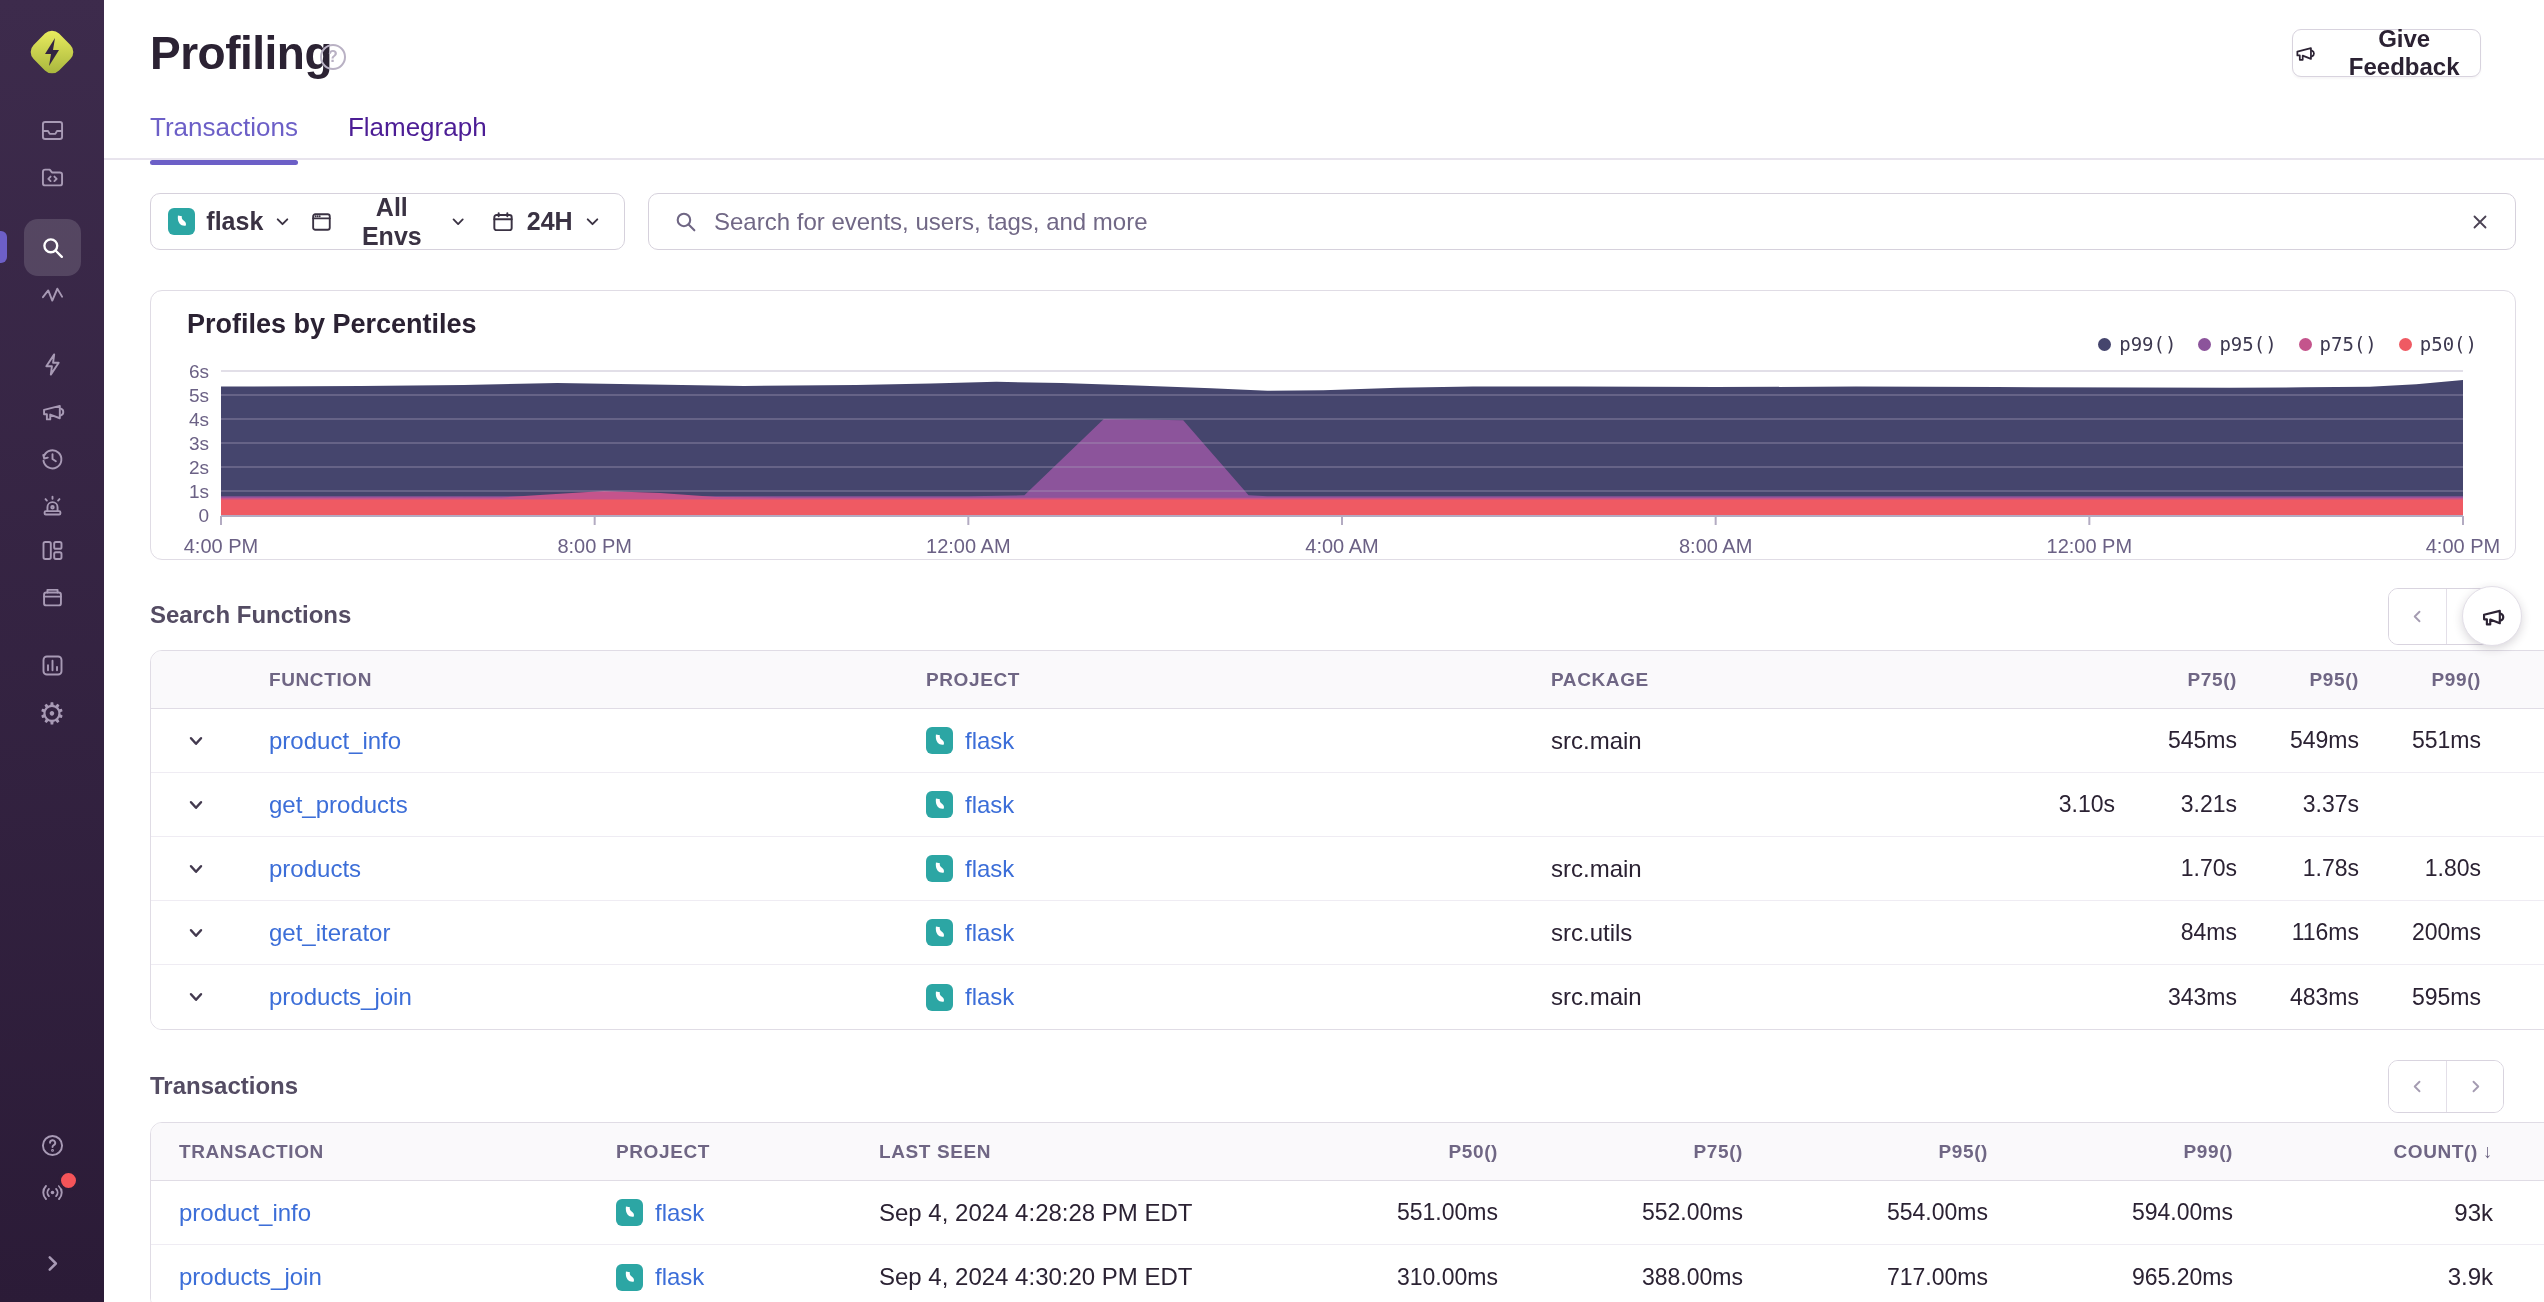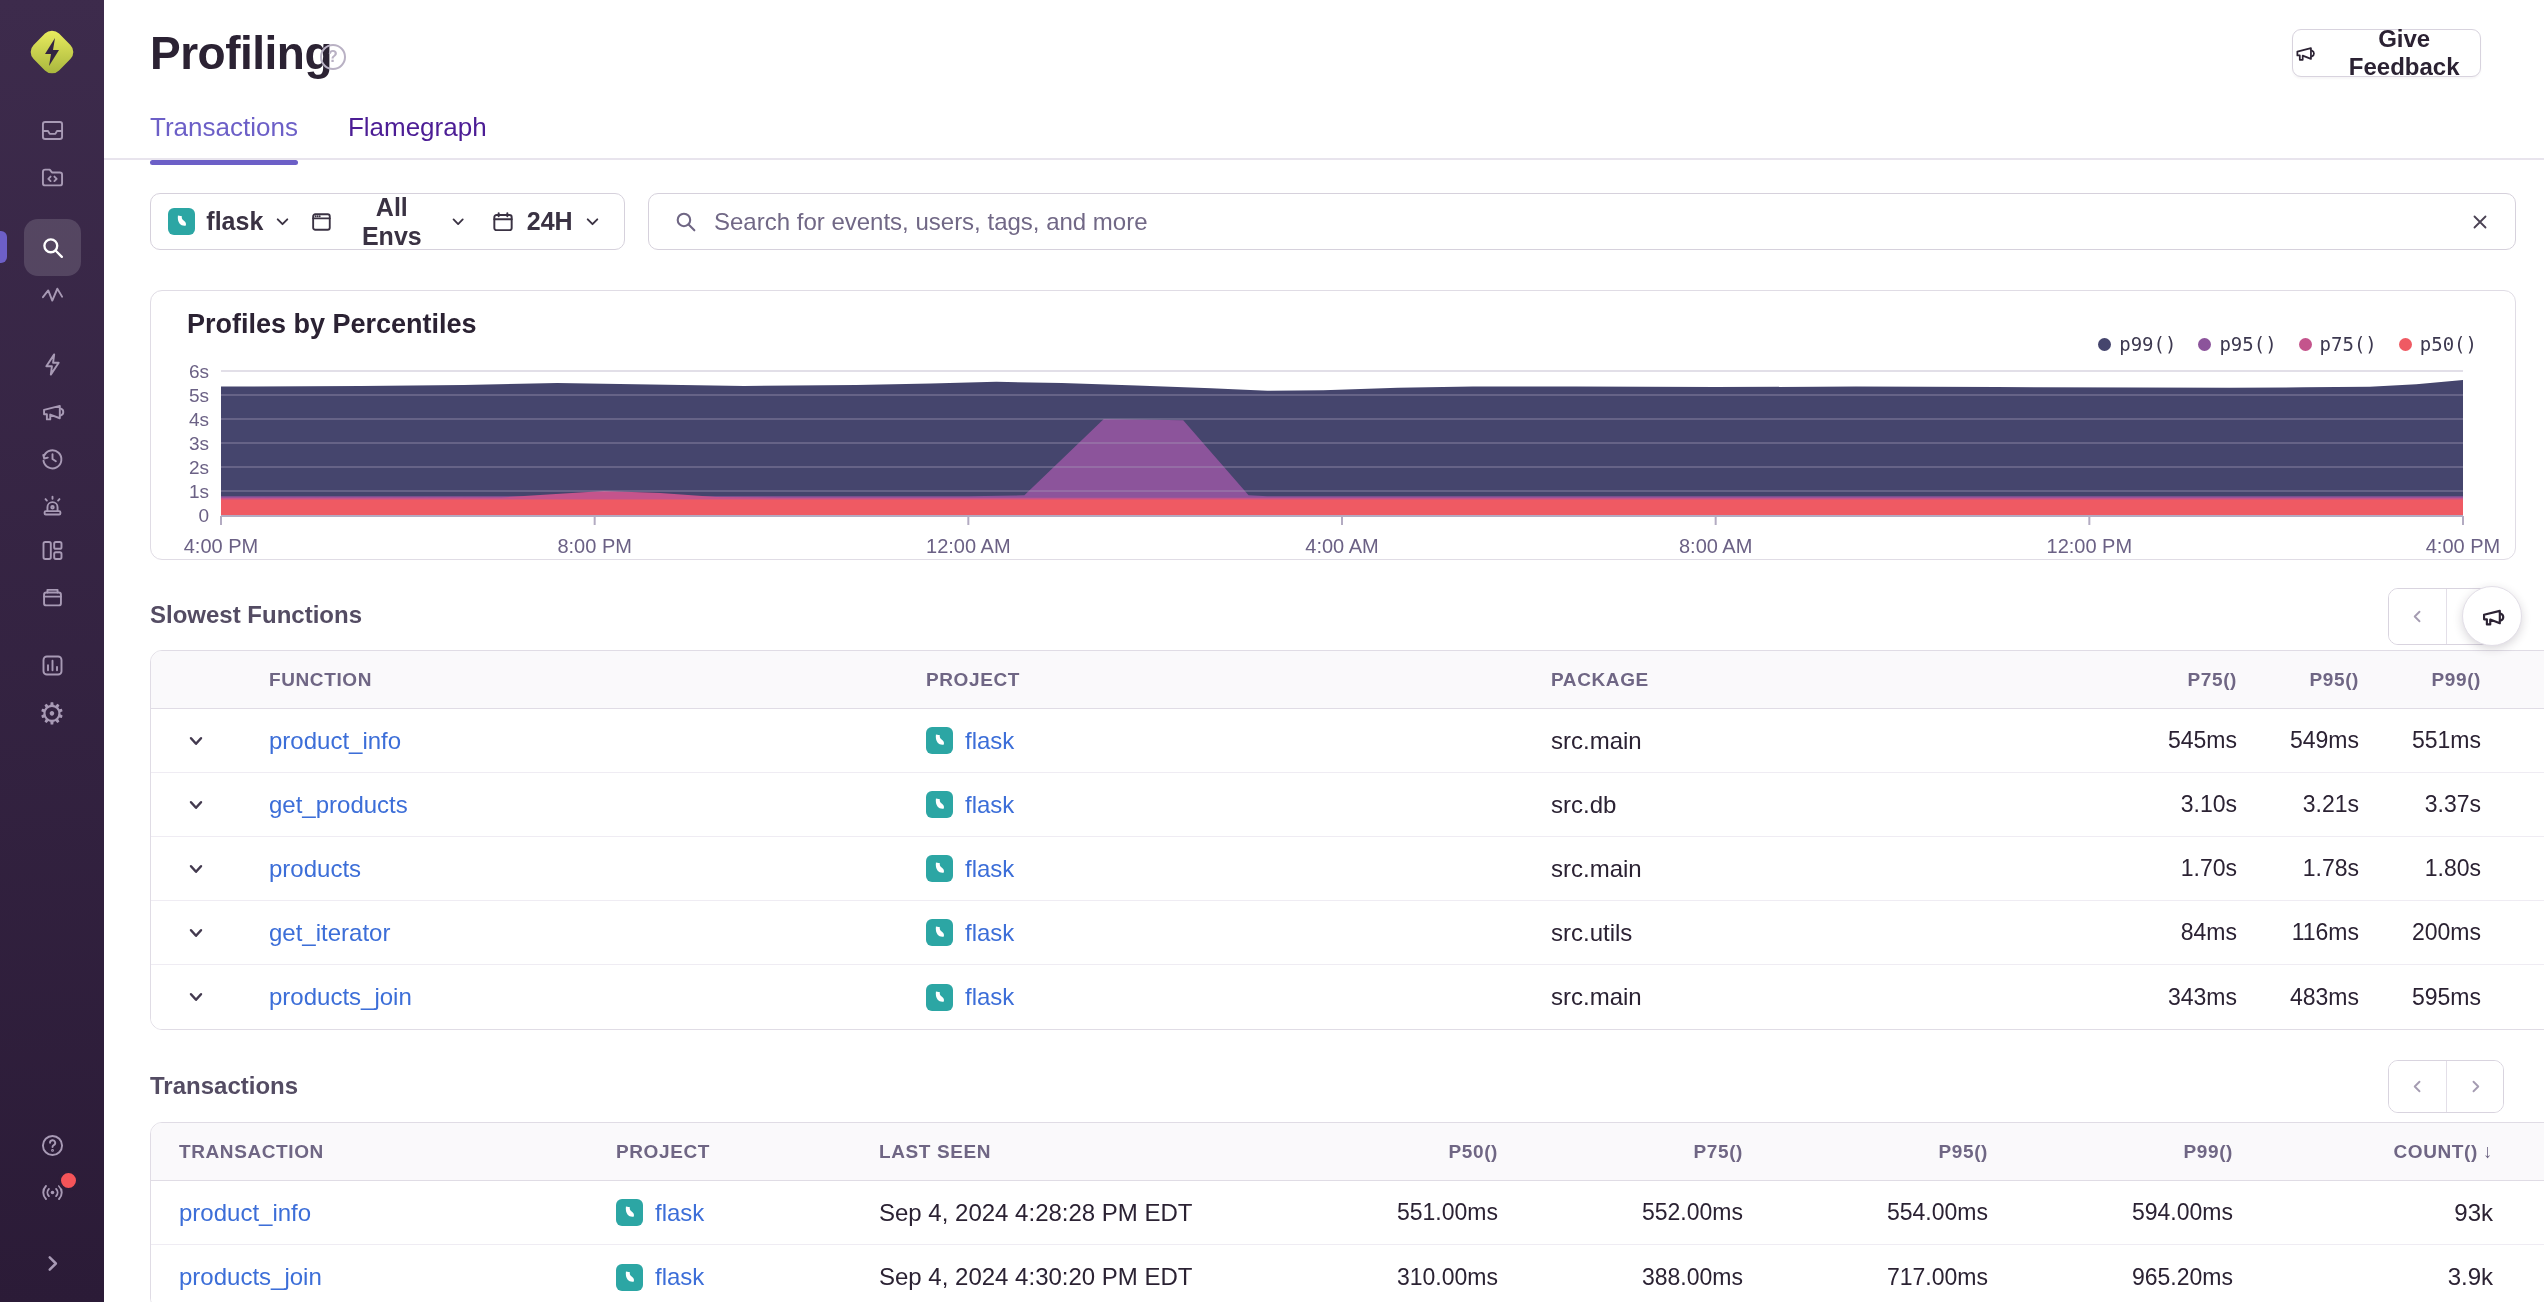--- a/index.html
+++ b/index.html
@@ -346,21 +346,21 @@
       <text x="1191" y="196" text-anchor="middle" class="axis-lbl x">4:00 AM</text>
       <line x1="1564.6666666666665" y1="159" x2="1564.6666666666665" y2="168" stroke="#b3abc2" stroke-width="2"></line>
       <text x="1564.6666666666665" y="196" text-anchor="middle" class="axis-lbl x">8:00 AM</text>
       <line x1="1938.3333333333335" y1="159" x2="1938.3333333333335" y2="168" stroke="#b3abc2" stroke-width="2"></line>
       <text x="1938.3333333333335" y="196" text-anchor="middle" class="axis-lbl x">12:00 PM</text>
       <line x1="2312" y1="159" x2="2312" y2="168" stroke="#b3abc2" stroke-width="2"></line>
       <text x="2312" y="196" text-anchor="middle" class="axis-lbl x">4:00 PM</text>
     </svg>
 </section>
 
-<h3 class="section-label" style="top:601px">Slowest Functions</h3>
+<h3 class="section-label" style="top:601px">Search Functions</h3>
 <div class="pag" style="left:2388px; top:588px; height:57px">
   <button>
       <svg viewBox="0 0 24 24">
         <path d="M14.5 6L8.5 12l6 6"></path>
       </svg>
     </button>
   <button>
       <svg viewBox="0 0 24 24">
         <path d="M9.5 6l6 6-6 6"></path>
       </svg>
@@ -422,21 +422,20 @@
           <a class="link" href="#">get_products</a>
         </div>
         <div class="c c-proj proj-cell">
           <span class="flask-badge">
             <svg viewBox="0 0 24 24">
               <path d="M7.5 4.5l5 .8c-.6 2.2.3 4.3 2.6 5.8 2.1 1.4 3 3.4 2.4 5.9-3 .7-6-.3-8-2.6-1.9-2.3-2.5-6-2-9.9z" fill="#ffffff"></path>
             </svg>
           </span>
           <a class="link" href="#">flask</a>
         </div>
-        <div class="c c-pkg">src.db</div>
         <div class="c num">3.10s</div>
         <div class="c num">3.21s</div>
         <div class="c num">3.37s</div>
       </div>
 
       <div class="row sf-grid">
         <div class="c">
           <button class="exp-btn">
             <svg viewBox="0 0 16 16">
               <path d="M4 5.8l4 4.4 4-4.4"></path>

